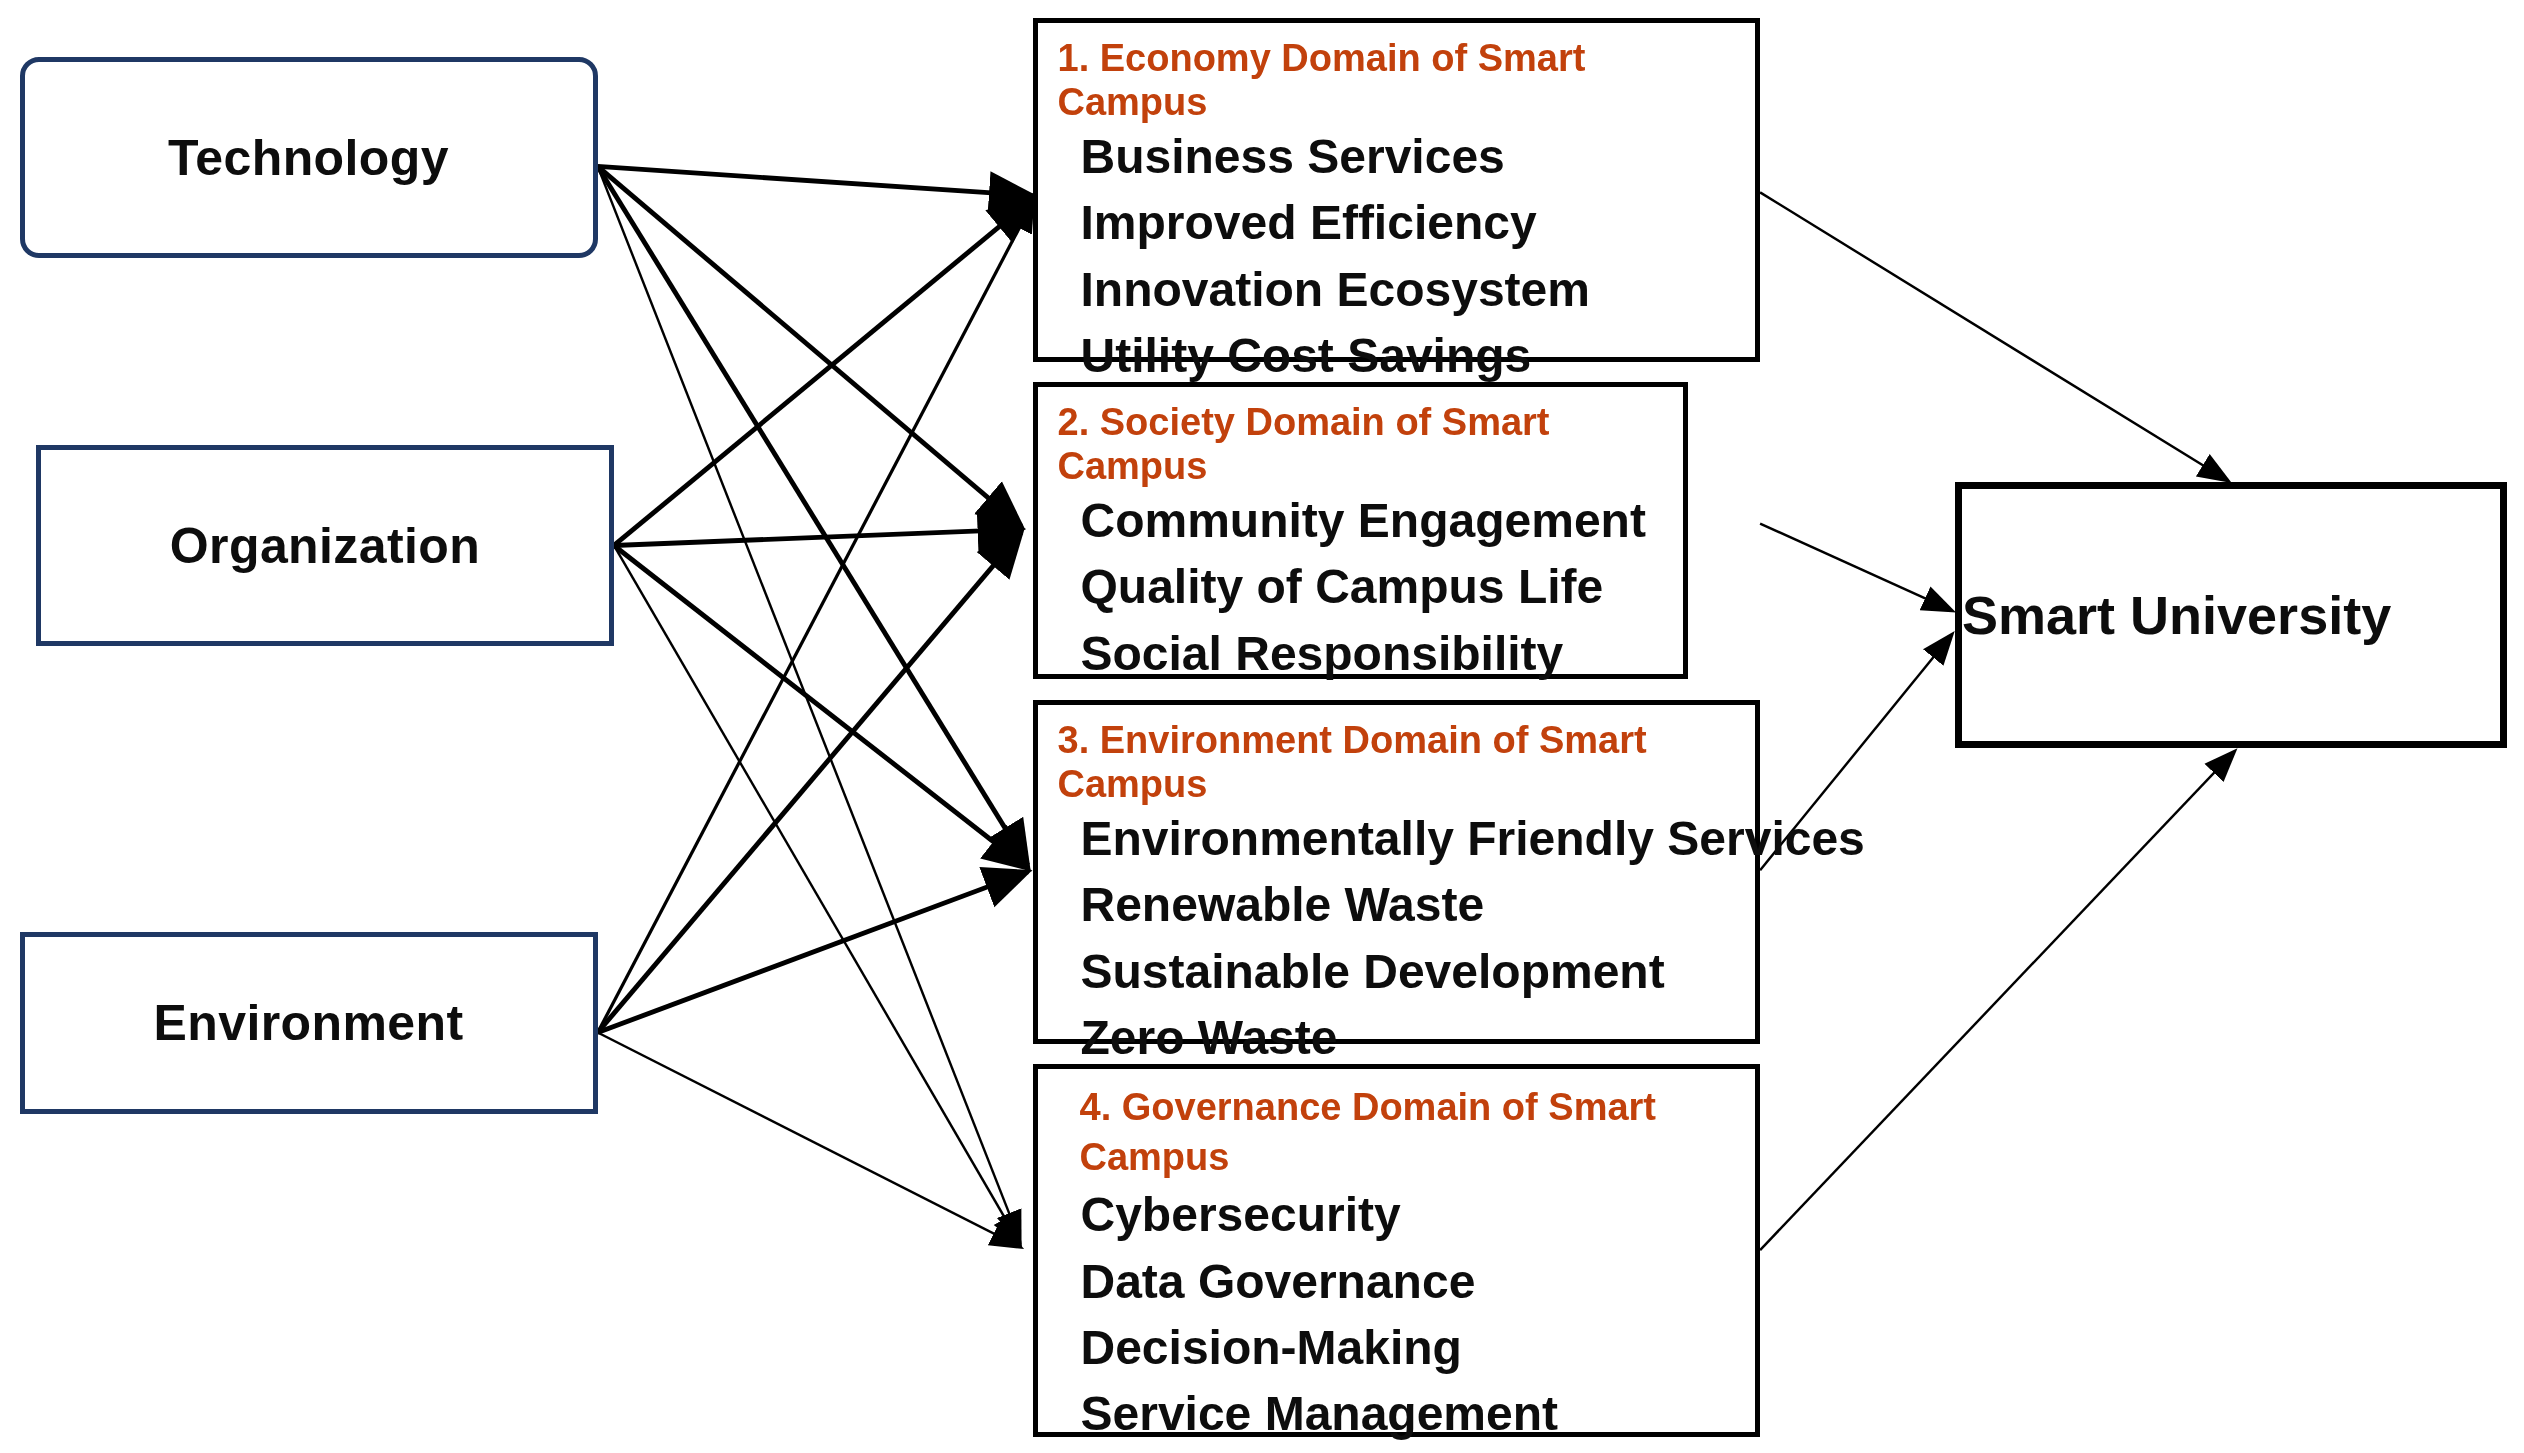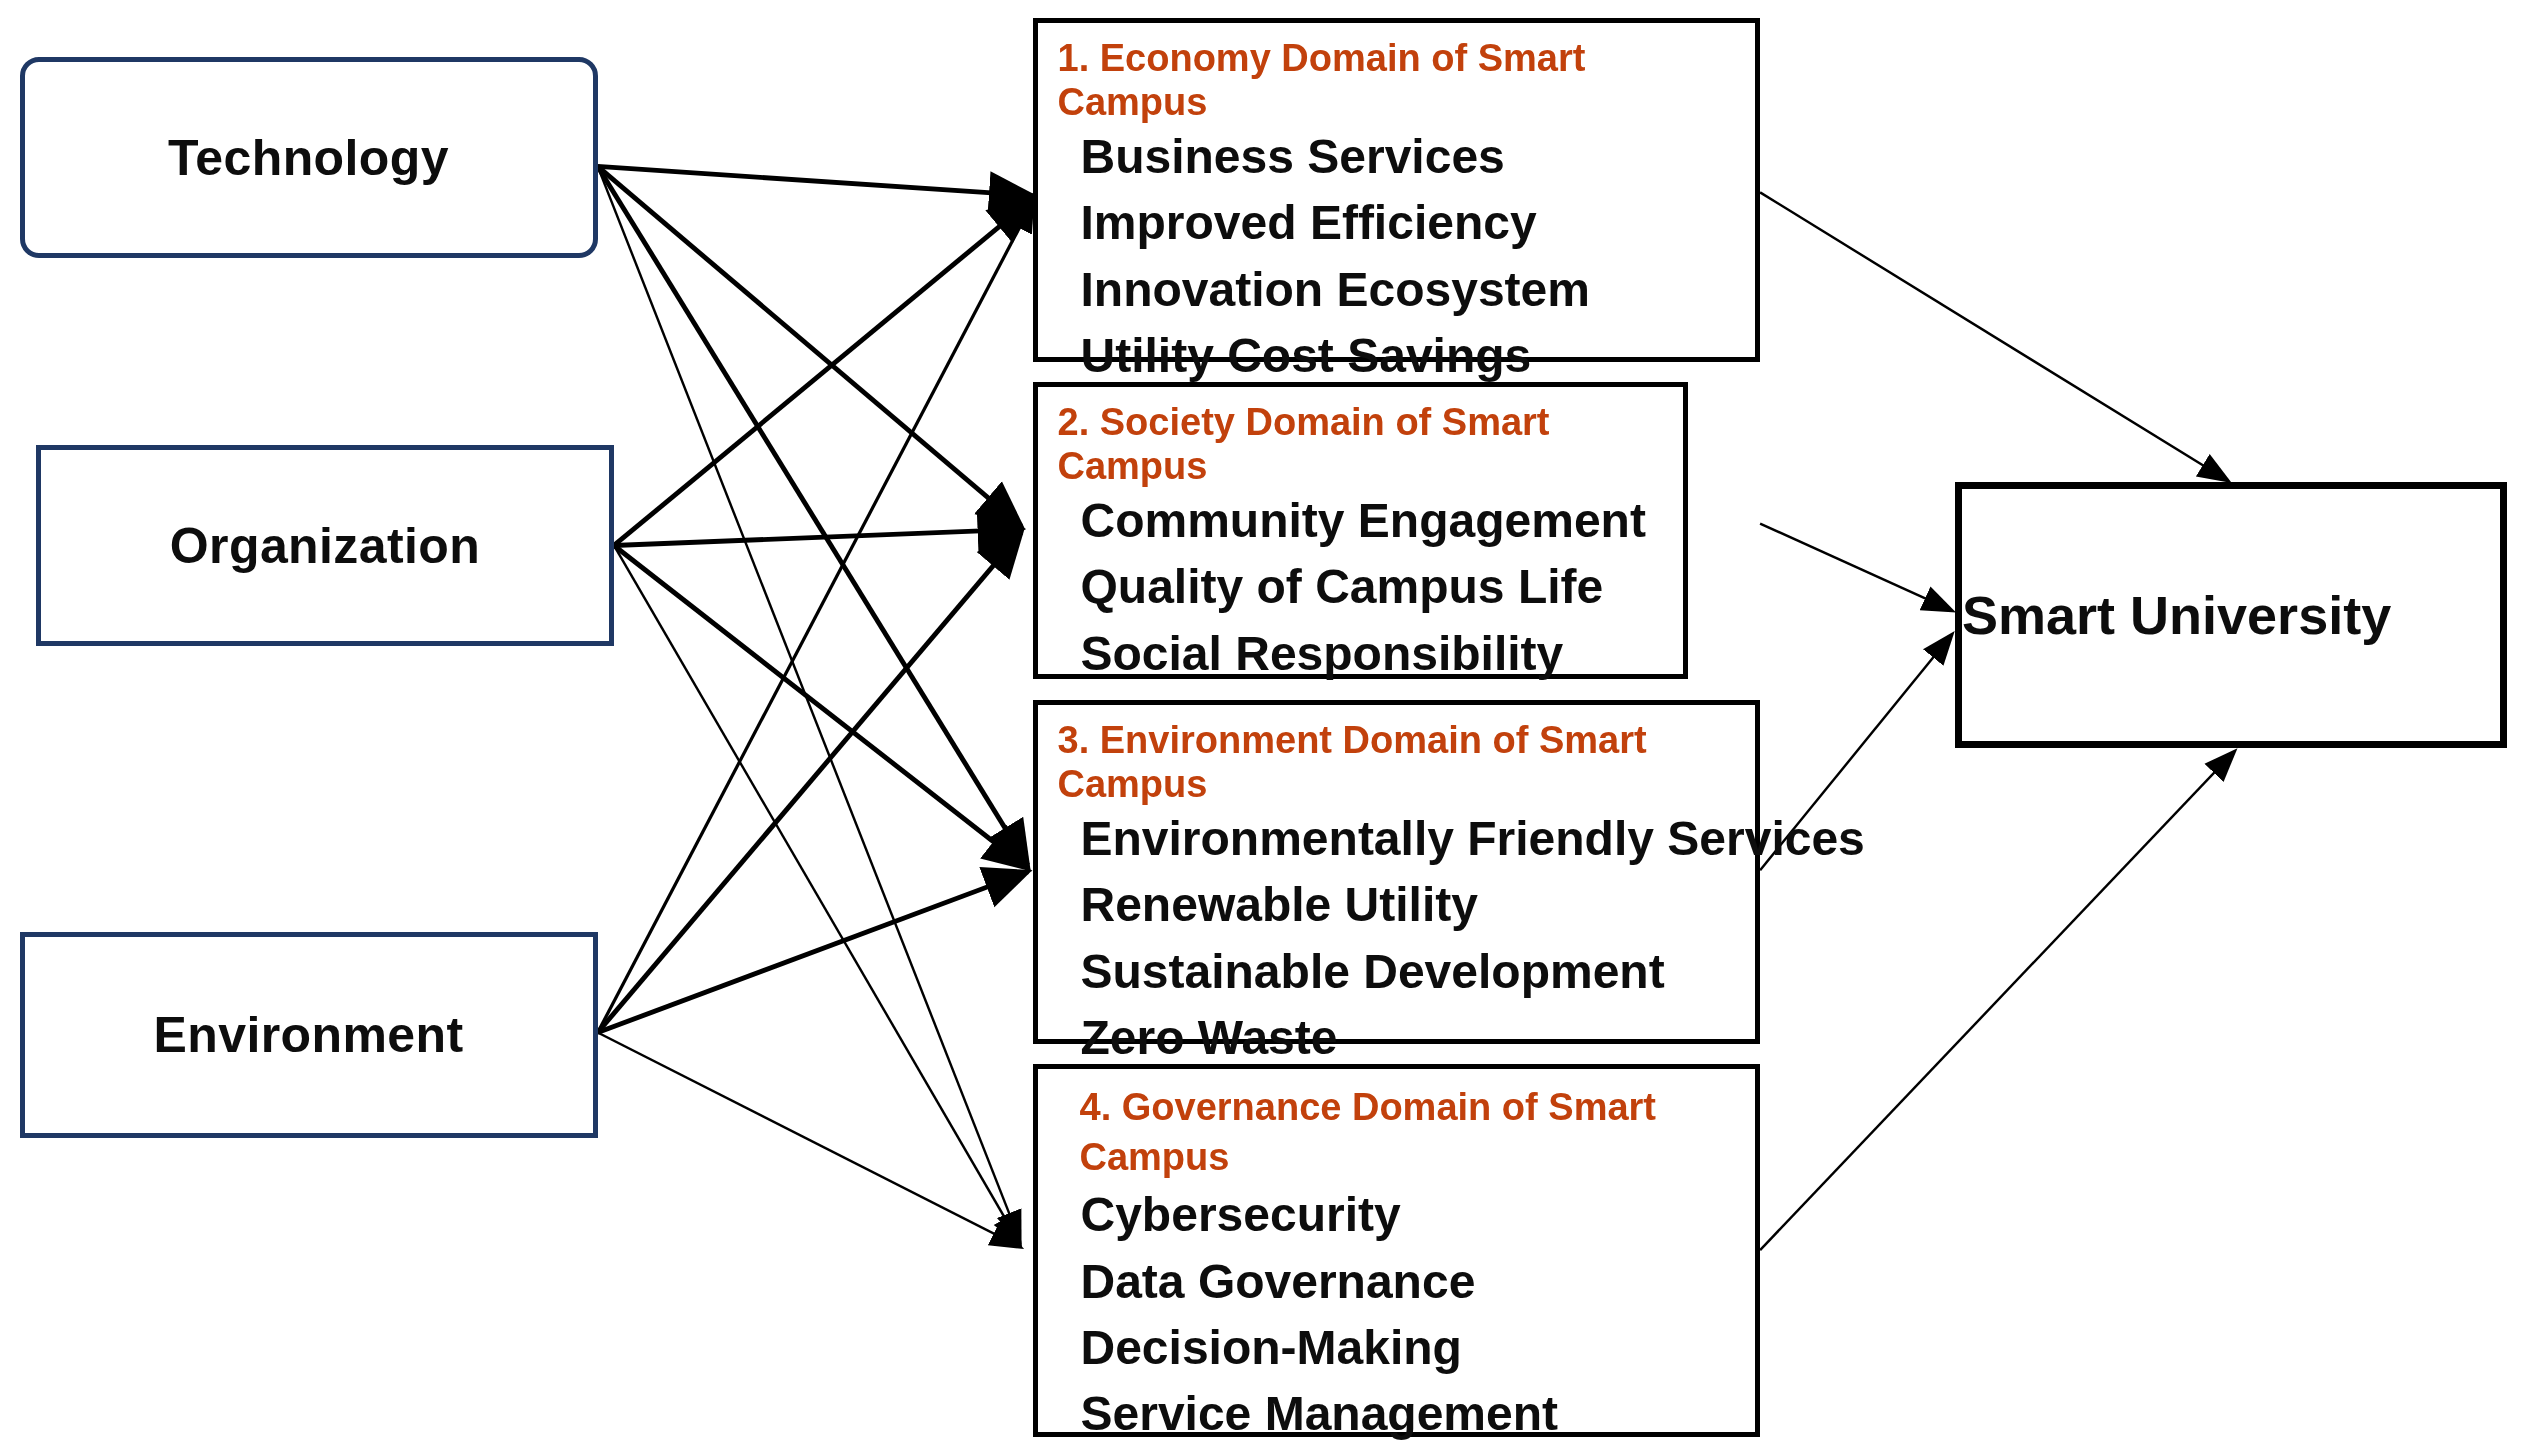--- a/index.html
+++ b/index.html
@@ -126,21 +126,21 @@
   </svg>
 
   <div class="node driver" style="left:19.5px; top:57px; width:578px; height:201px;border-radius:19px;">
     <span class="label">Technology</span>
   </div>
 
   <div class="node driver" style="left:36px; top:445px; width:578px; height:201px;">
     <span class="label">Organization</span>
   </div>
 
-  <div class="node driver" style="left:19.5px; top:932px; width:578px; height:206px;">
+  <div class="node driver" style="left:19.5px; top:932px; width:578px; height:182px;">
     <span class="label">Environment</span>
   </div>
 
   <div class="node domain" style="left:1033px; top:18px; width:727px; height:344px;">
     <div class="dtitle">1. Economy Domain of Smart Campus</div>
     <ul>
       <li>Business Services</li>
       <li>Improved Efficiency</li>
       <li>Innovation Ecosystem</li>
       <li>Utility Cost Savings</li>
@@ -154,21 +154,21 @@
       <li>Quality of Campus Life</li>
       <li>Social Responsibility</li>
       <li>Versatile Learning</li>
     </ul>
   </div>
 
   <div class="node domain" style="left:1033px; top:700px; width:727px; height:344px;">
     <div class="dtitle">3. Environment Domain of Smart Campus</div>
     <ul>
       <li>Environmentally Friendly Services</li>
-      <li>Renewable Utility</li>
+      <li>Renewable Waste</li>
       <li>Sustainable Development</li>
       <li>Zero Waste</li>
     </ul>
   </div>
 
   <div class="node domain" style="left:1033px; top:1064px; width:727px; height:373px;">
     <div class="dtitle spaced">4. Governance Domain of Smart Campus</div>
     <ul>
       <li>Cybersecurity</li>
       <li>Data Governance</li>

